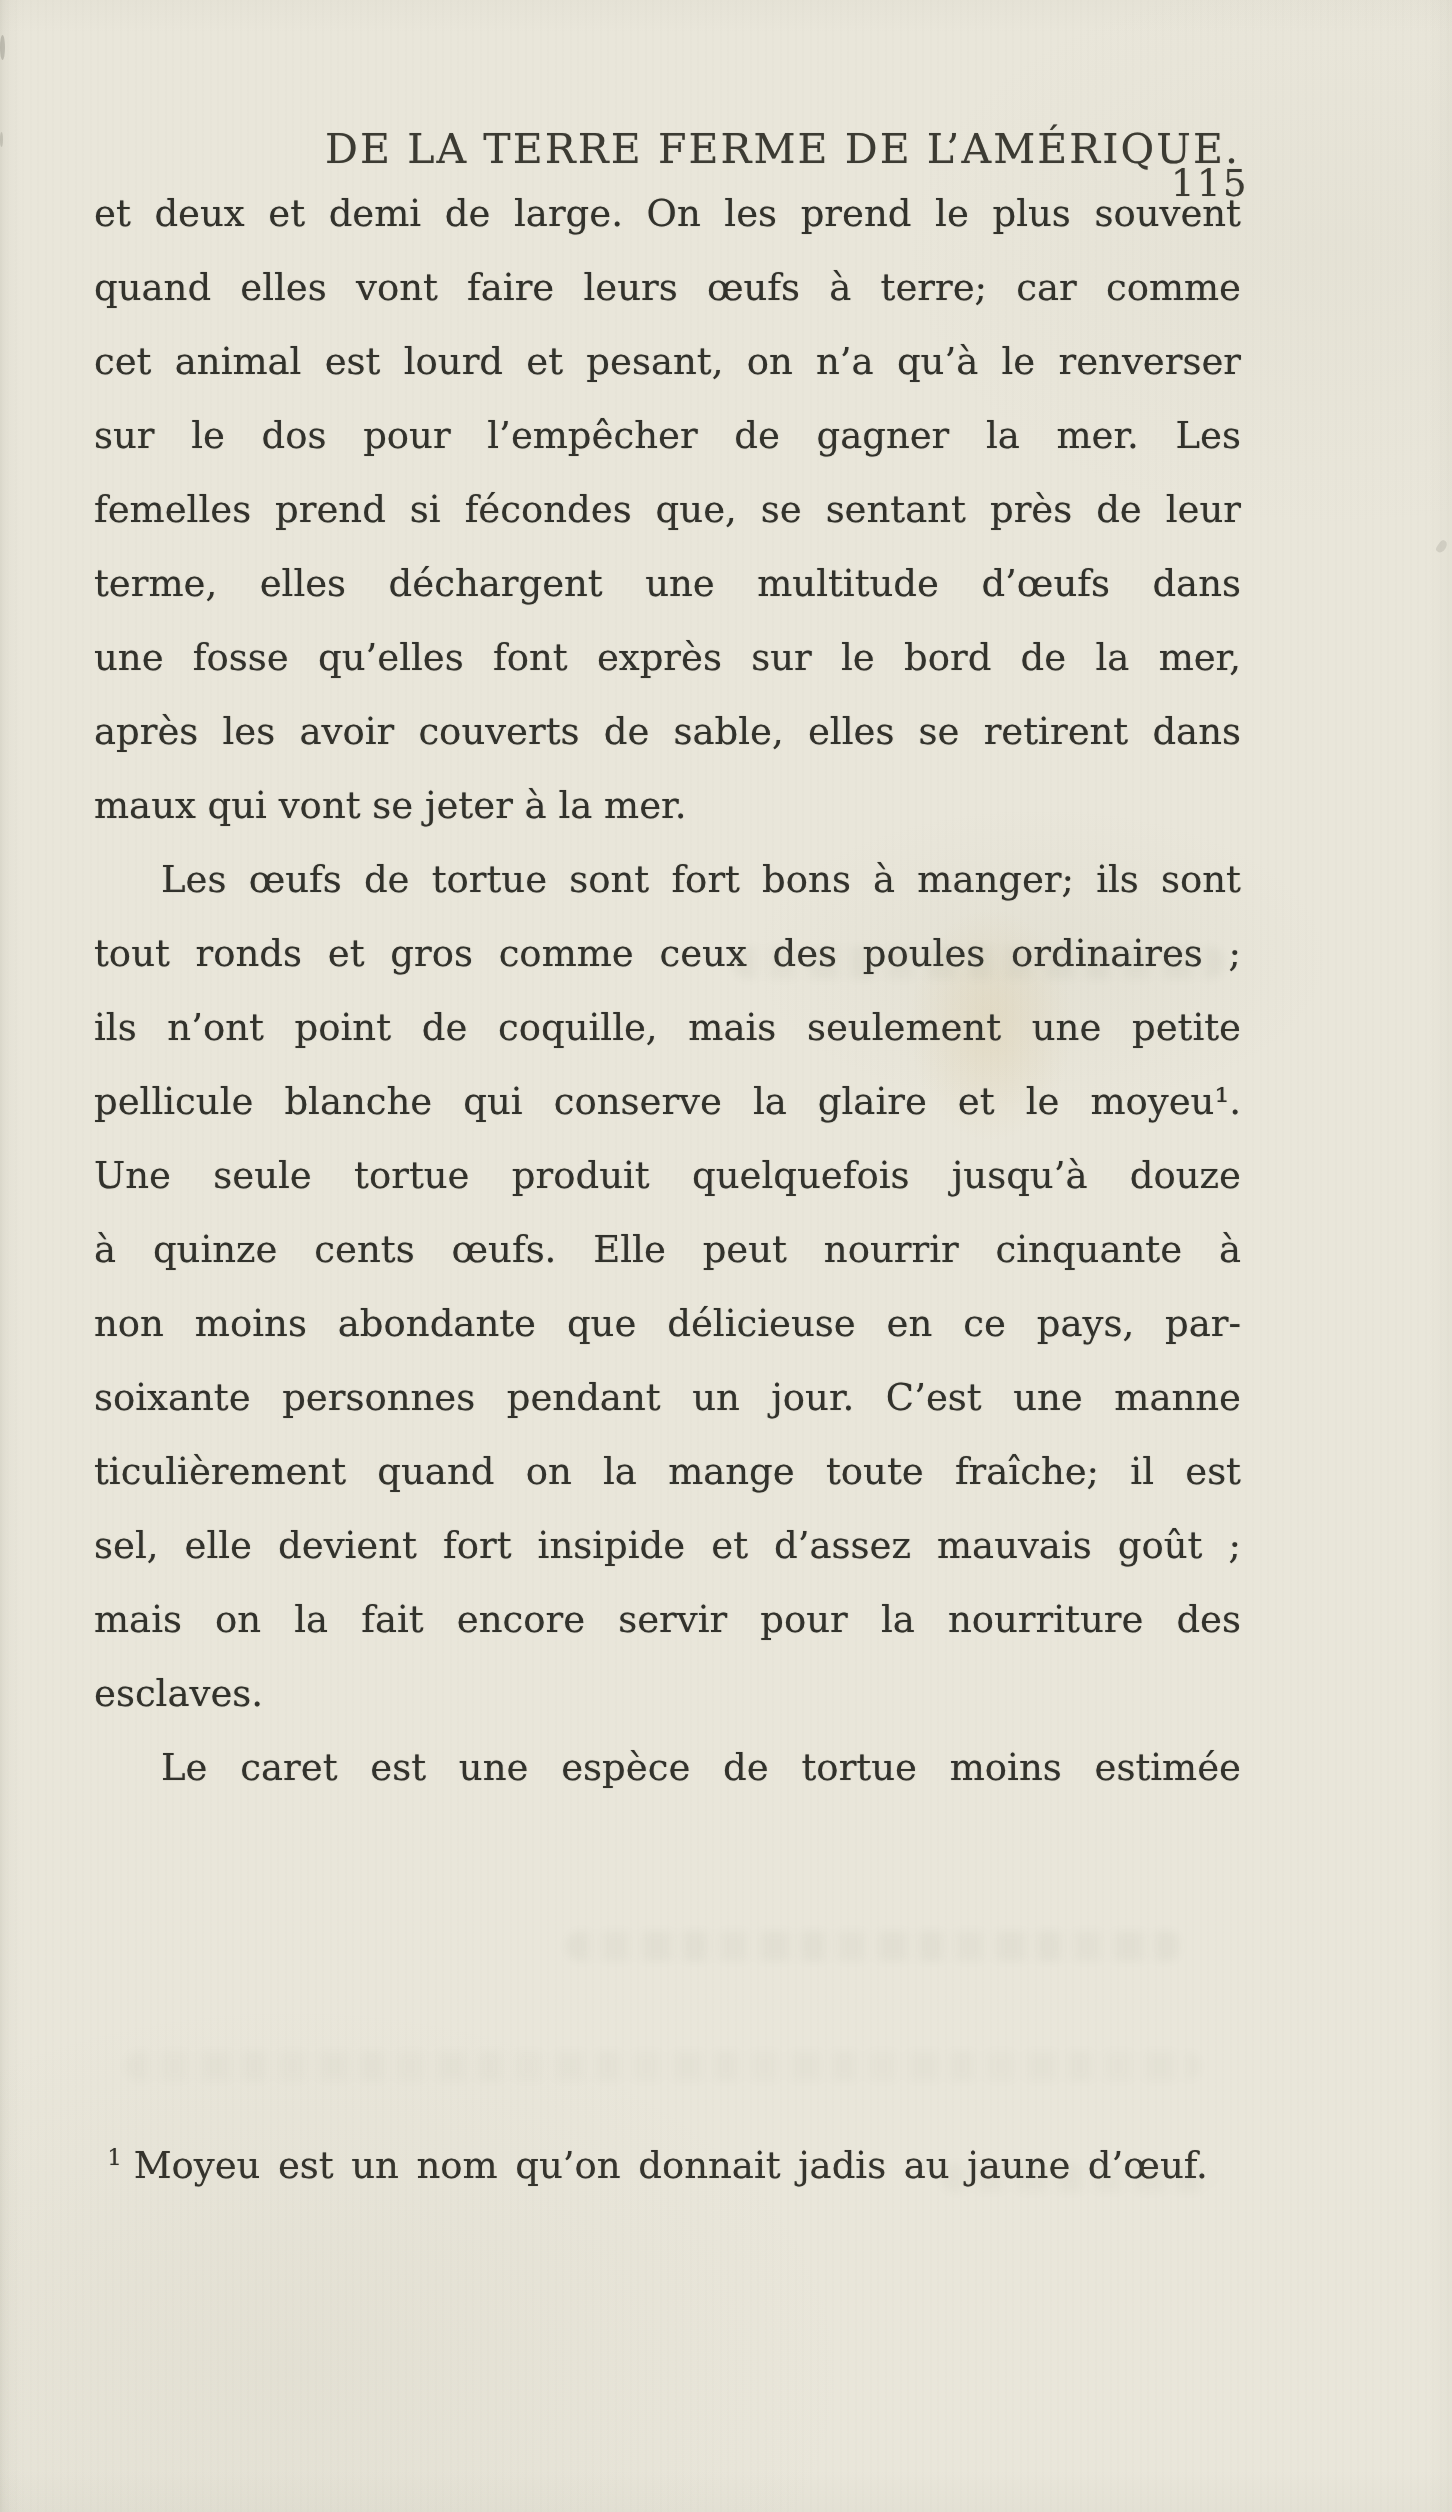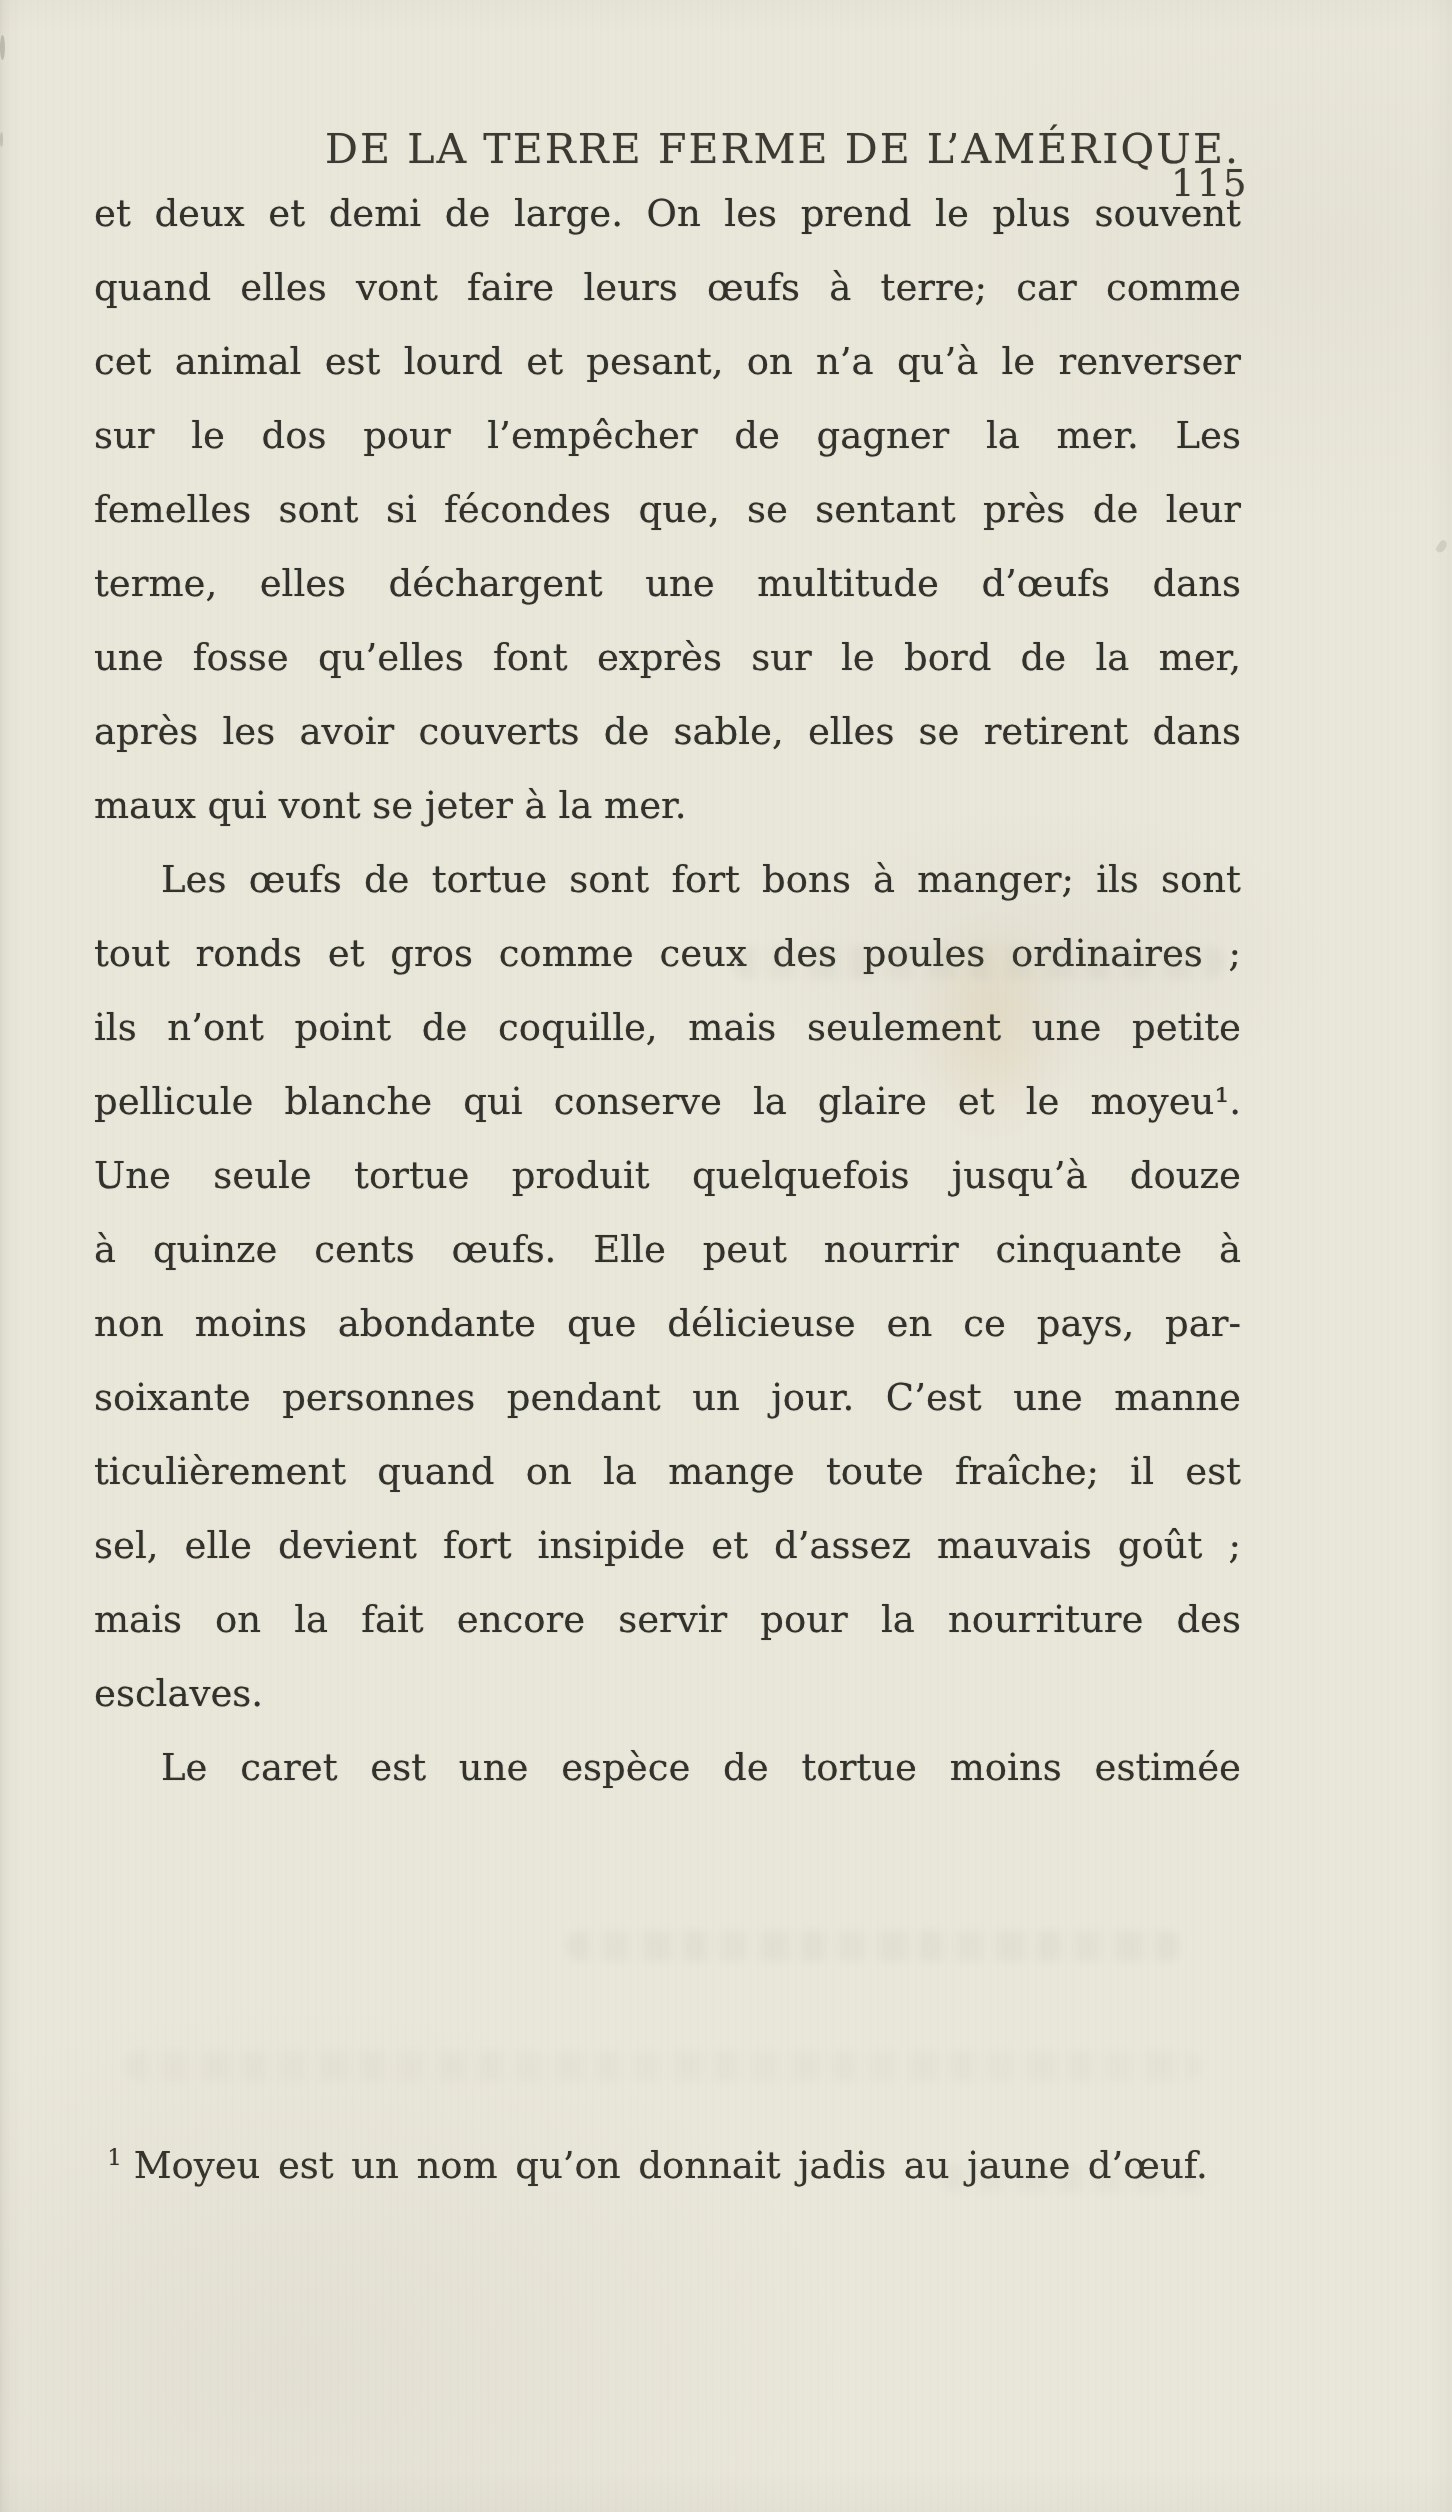--- a/index.html
+++ b/index.html
@@ -113,21 +113,21 @@
 
   <div class="running-head">DE LA TERRE FERME DE L’AMÉRIQUE.</div>
 
   <div class="folio">115</div>
 
   <div class="body-text">
     <div class="line">et deux et demi de large. On les prend le plus souvent</div>
     <div class="line">quand elles vont faire leurs œufs à terre; car comme</div>
     <div class="line">cet animal est lourd et pesant, on n’a qu’à le renverser</div>
     <div class="line">sur le dos pour l’empêcher de gagner la mer. Les</div>
-    <div class="line">femelles sont si fécondes que, se sentant près de leur</div>
+    <div class="line">femelles prend si fécondes que, se sentant près de leur</div>
     <div class="line">terme, elles déchargent une multitude d’œufs dans</div>
     <div class="line">une fosse qu’elles font exprès sur le bord de la mer,</div>
     <div class="line">après les avoir couverts de sable, elles se retirent dans</div>
     <div class="line end">maux qui vont se jeter à la mer.</div>
     <div class="line indent">Les œufs de tortue sont fort bons à manger; ils sont</div>
     <div class="line">tout ronds et gros comme ceux des poules ordinaires ;</div>
     <div class="line">ils n’ont point de coquille, mais seulement une petite</div>
     <div class="line">pellicule blanche qui conserve la glaire et le moyeu¹.</div>
     <div class="line">Une seule tortue produit quelquefois jusqu’à douze</div>
     <div class="line">à quinze cents œufs. Elle peut nourrir cinquante à</div>

